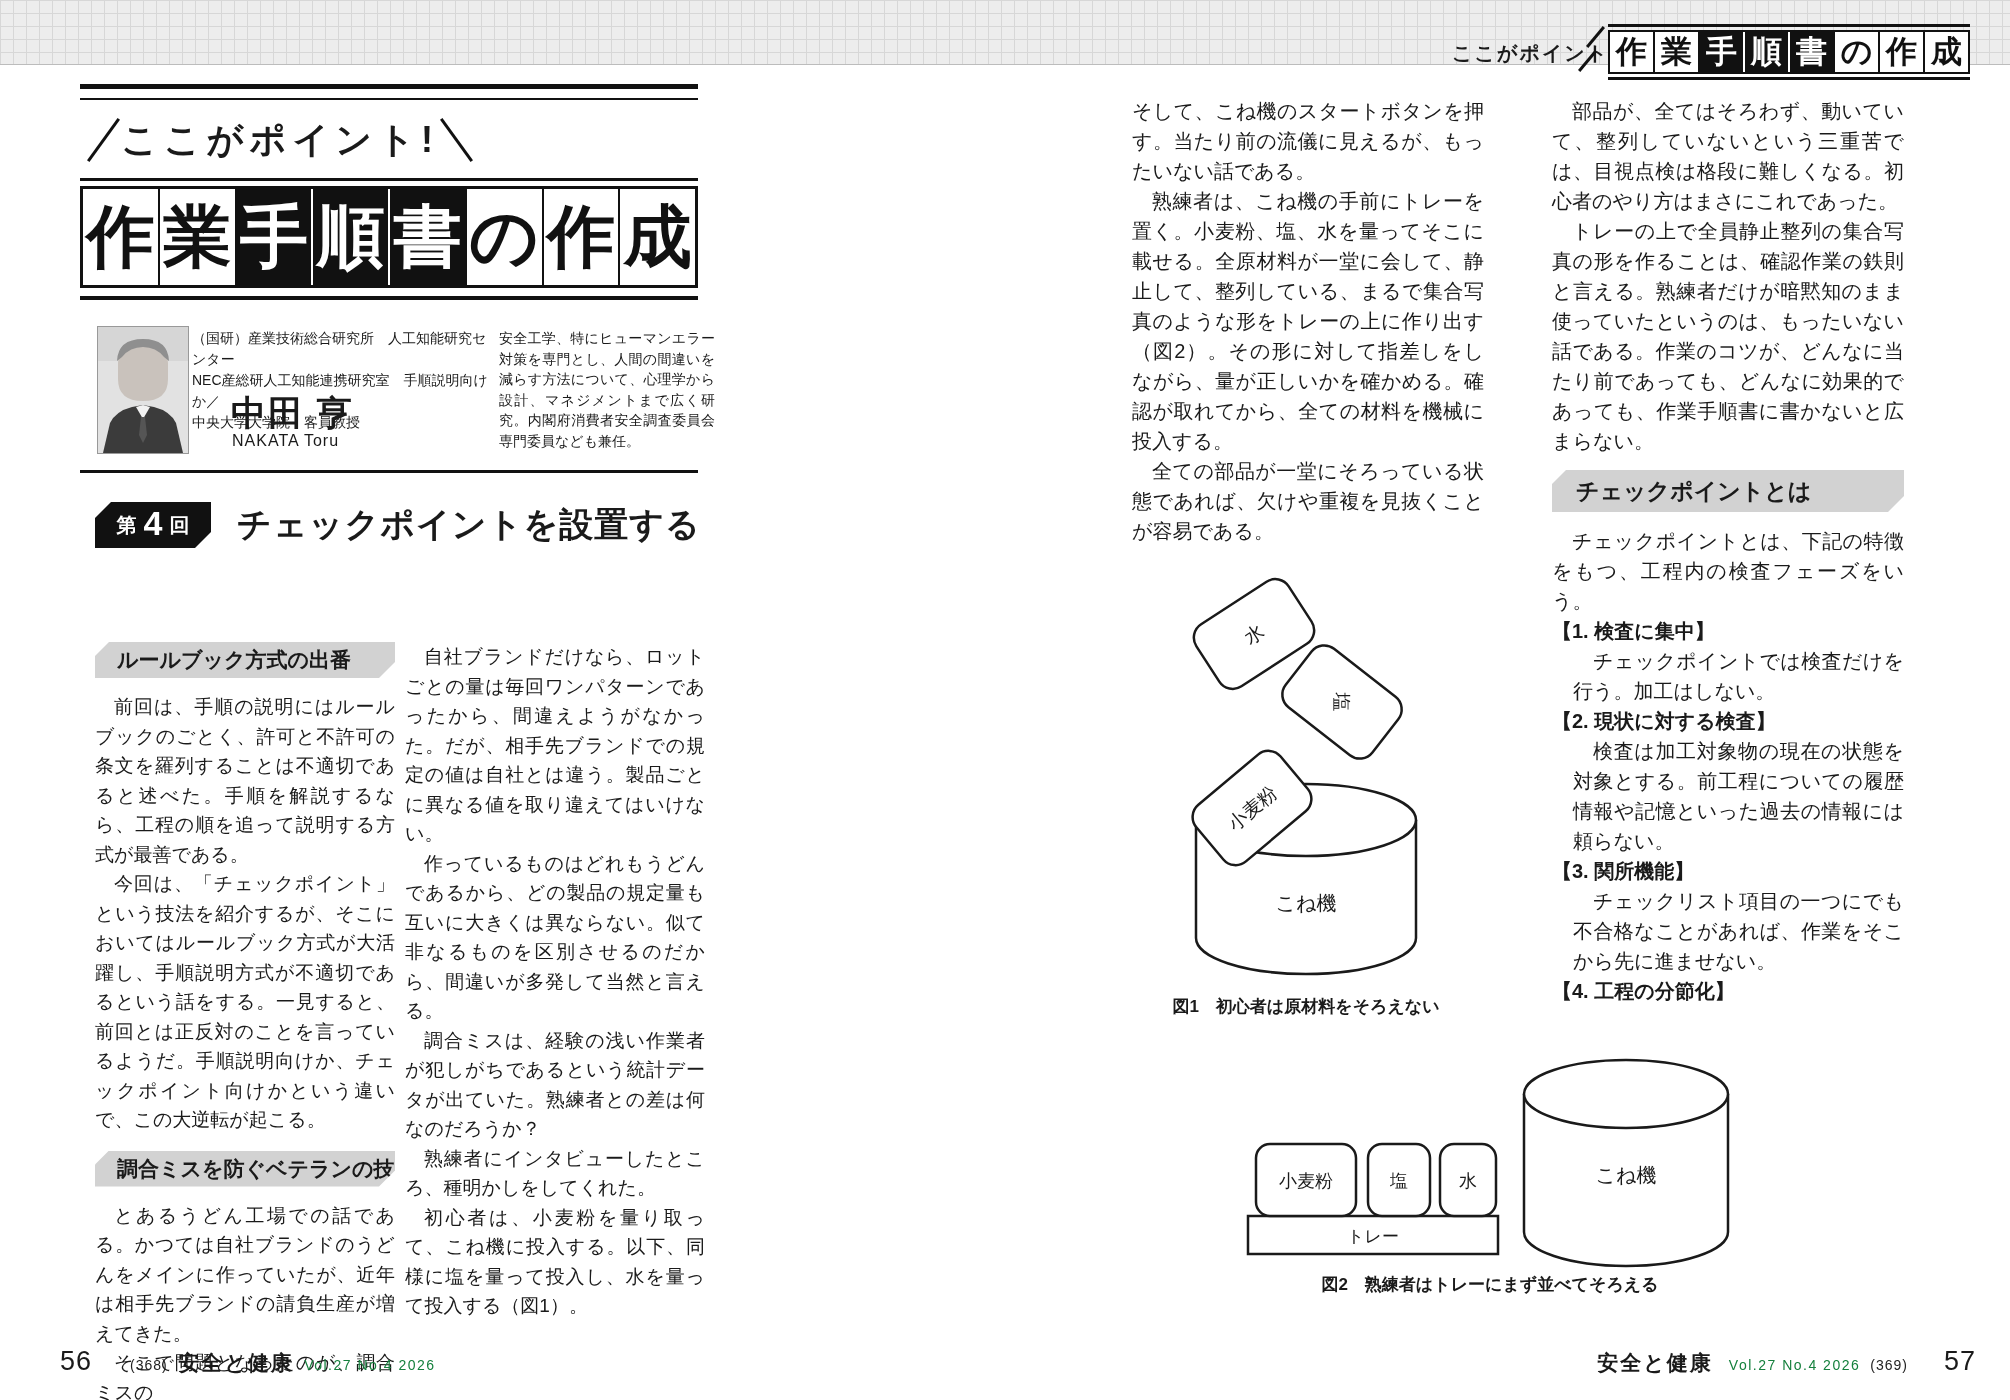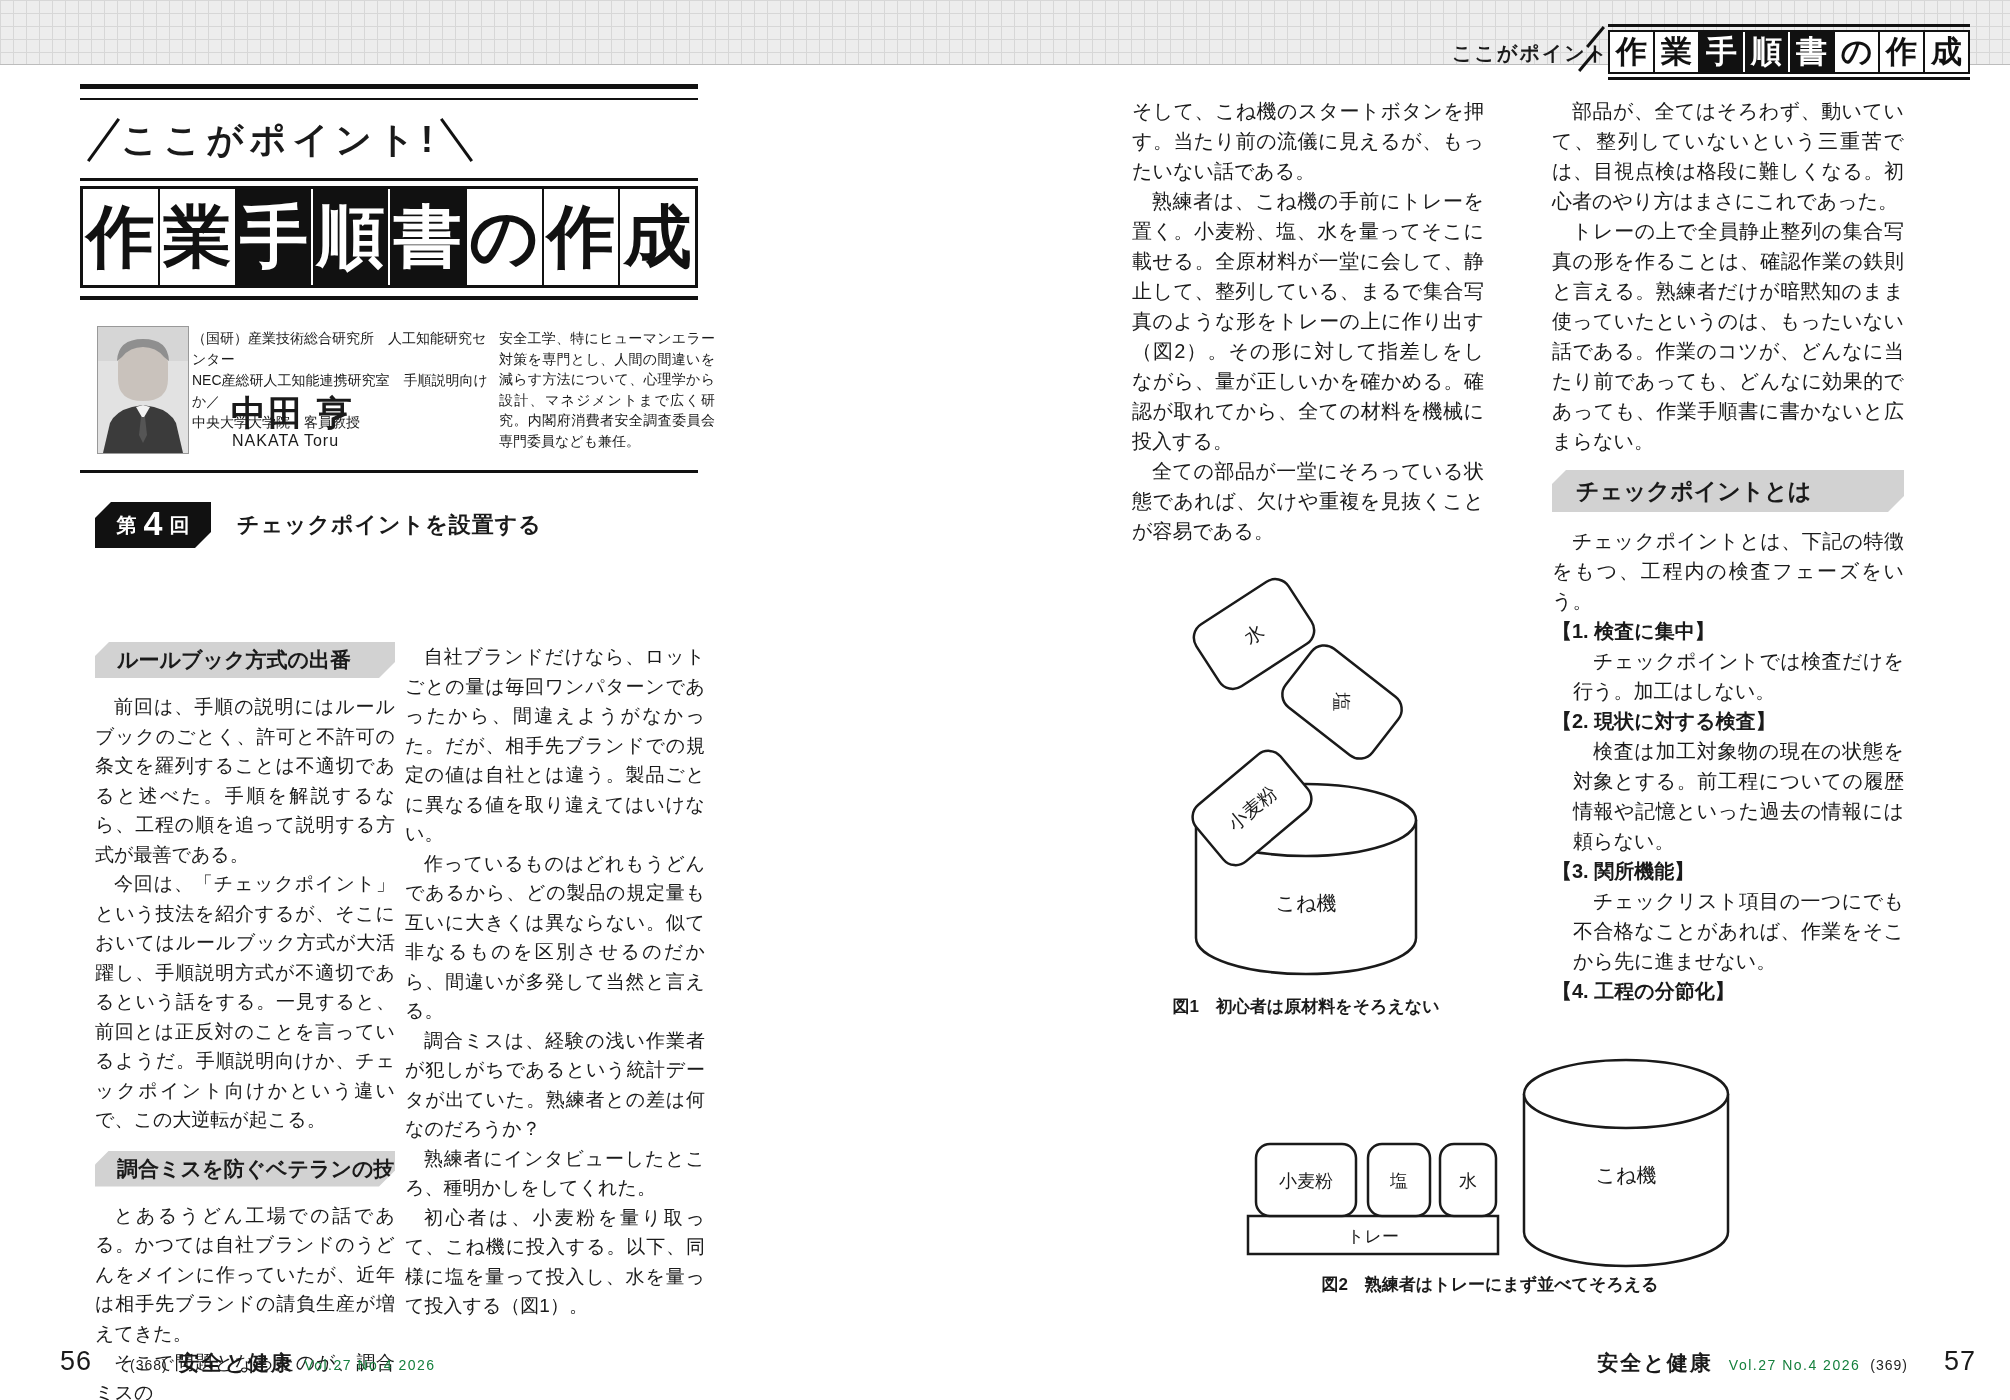--- a/index.html
+++ b/index.html
@@ -53,21 +53,21 @@
   #author-bio{position:absolute;left:425px;top:2px;width:216px;font-size:14px;line-height:20.5px;text-align:justify;}
   #rule-under-author{position:absolute;left:80px;top:470px;width:618px;height:3px;background:#111;}
   
   #series-row{position:absolute;left:95px;top:502px;display:flex;align-items:center;gap:26px;}
   #series-badge{
     background:#111;color:#fff;width:116px;height:46px;display:flex;align-items:center;justify-content:center;gap:7px;
     clip-path:polygon(16px 0,100% 0,100% calc(100% - 16px),calc(100% - 16px) 100%,0 100%,0 16px);
   }
   #series-badge .sm{font-size:20px;font-weight:700;}
   #series-badge .lg{font-size:34px;font-weight:700;position:relative;top:-2px;}
-  #article-title{font-size:22px;font-weight:700;letter-spacing:1px;}
+  #article-title{font-size:34px;font-weight:700;letter-spacing:1px;}
   
   .col{position:absolute;text-align:justify;text-justify:inter-ideograph;}
   .col p{margin:0;}
   .col p.indent{text-indent:1em;}
   #p56-col1,#p56-col2{width:300px;font-size:19px;line-height:29.5px;}
   #p56-col1{left:95px;top:642px;}
   #p56-col2{left:405px;top:642px;}
   #p57-colA,#p57-colB{width:352px;font-size:20px;line-height:30px;}
   #p57-colA{left:1132px;top:96px;}
   #p57-colB{left:1552px;top:96px;}

